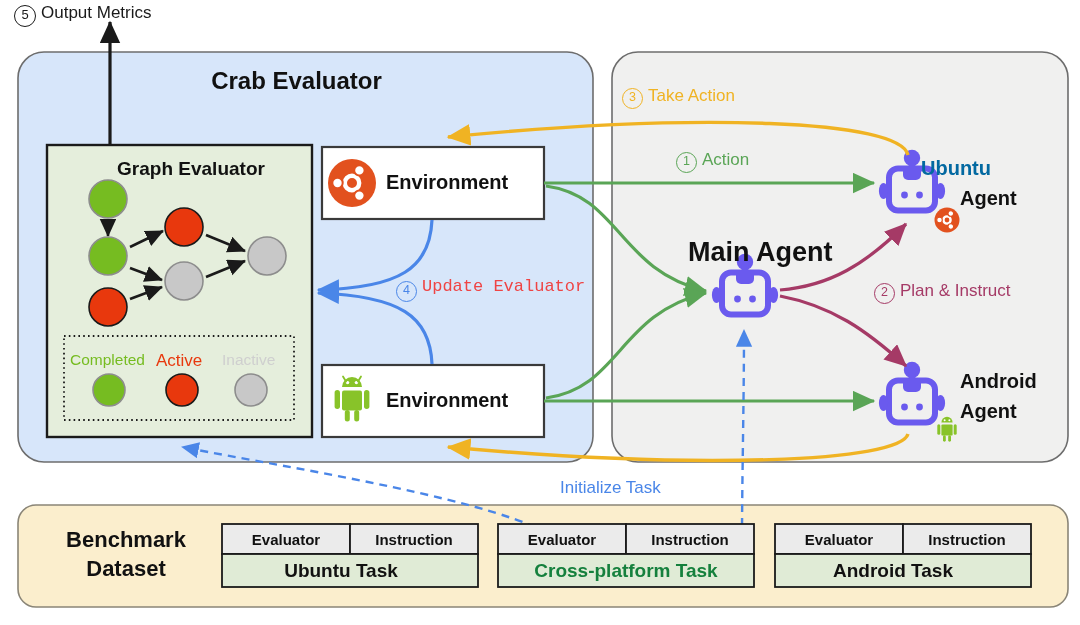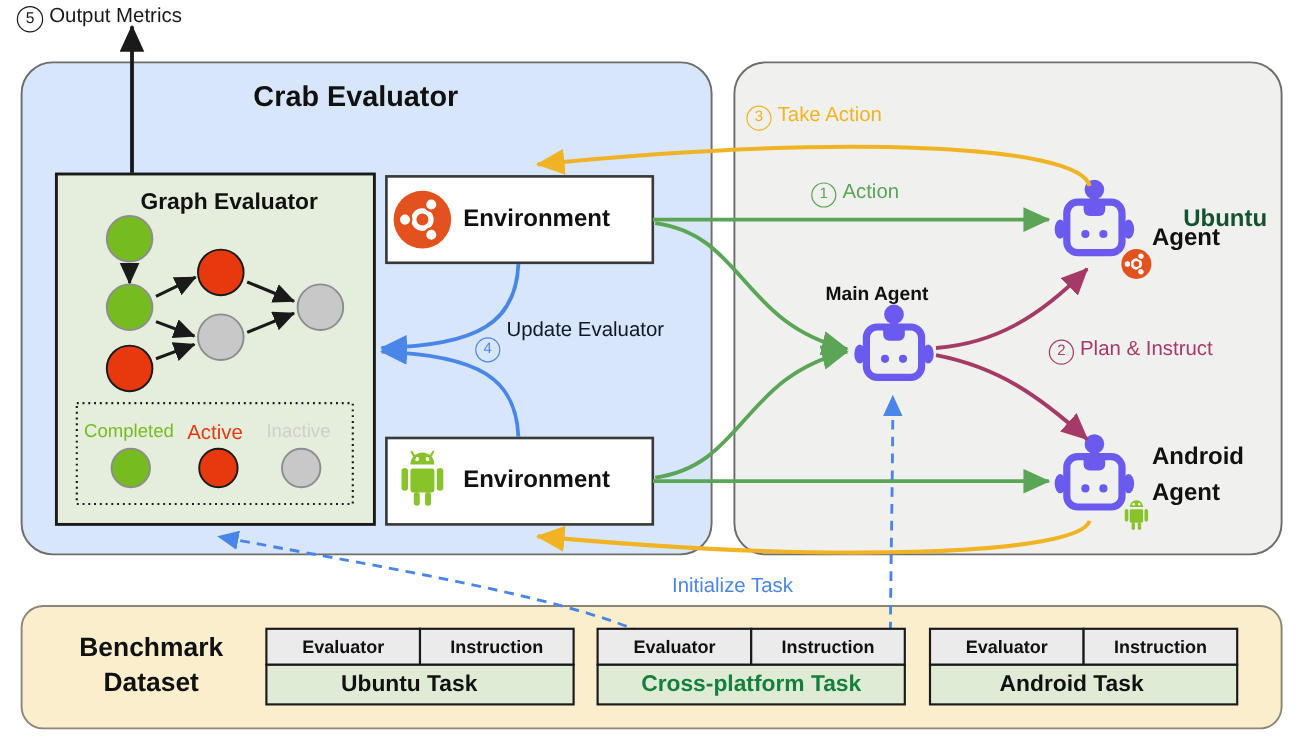--- a/index.html
+++ b/index.html
@@ -196,43 +196,43 @@
 
   <div class="lbl" style="left:47px;top:158px;width:288px;text-align:center;font-size:19px;font-weight:bold;color:#111;">Graph Evaluator</div>
 
   <div class="lbl" style="left:70px;top:351px;font-size:15.5px;color:#76bc21;">Completed</div>
   <div class="lbl" style="left:156px;top:351px;font-size:17px;color:#e8380d;">Active</div>
   <div class="lbl" style="left:222px;top:351px;font-size:15.5px;color:#cfcfcf;">Inactive</div>
 
   <div class="lbl" style="left:386px;top:171px;font-size:20px;font-weight:bold;color:#111;">Environment</div>
   <div class="lbl" style="left:386px;top:389px;font-size:20px;font-weight:bold;color:#111;">Environment</div>
 
-  <div class="lbl" style="left:986px;top:157px;font-size:20px;font-weight:bold;color:#14532d;margin-top:14px;">Ubuntu</div>
+  <div class="lbl" style="left:921px;top:157px;font-size:20px;font-weight:bold;color:#0369a1;">Ubuntu</div>
   <div class="lbl" style="left:960px;top:187px;font-size:20px;font-weight:bold;color:#111;">Agent</div>
 
-  <div class="lbl" style="left:688px;top:237px;font-size:16px;font-weight:bold;color:#111;">Main Agent</div>
+  <div class="lbl" style="left:688px;top:237px;font-size:27px;font-weight:bold;color:#111;">Main Agent</div>
 
   <div class="lbl" style="left:960px;top:370px;font-size:20px;font-weight:bold;color:#111;">Android</div>
   <div class="lbl" style="left:960px;top:400px;font-size:20px;font-weight:bold;color:#111;">Agent</div>
 
   <div class="lbl" style="left:676px;top:152px;width:19px;height:19px;border:1.4px solid #5aa556;border-radius:50%;
               font-size:12.5px;line-height:17px;text-align:center;color:#5aa556;">1</div>
   <div class="lbl" style="left:702px;top:150px;font-size:17px;color:#5aa556;">Action</div>
 
   <div class="lbl" style="left:874px;top:283px;width:19px;height:19px;border:1.4px solid #a53a66;border-radius:50%;
               font-size:12.5px;line-height:17px;text-align:center;color:#a53a66;">2</div>
   <div class="lbl" style="left:900px;top:281px;font-size:17px;color:#a53a66;">Plan &amp; Instruct</div>
 
   <div class="lbl" style="left:622px;top:88px;width:19px;height:19px;border:1.4px solid #f0b323;border-radius:50%;
               font-size:12.5px;line-height:17px;text-align:center;color:#f0b323;">3</div>
   <div class="lbl" style="left:648px;top:86px;font-size:17px;color:#f0b323;">Take Action</div>
 
   <div class="lbl" style="left:396px;top:281px;width:19px;height:19px;border:1.4px solid #4a86e8;border-radius:50%;
               font-size:12.5px;line-height:17px;text-align:center;color:#4a86e8;">4</div>
-  <div class="lbl" style="left:422px;top:265px;font-size:17px;color:#0f172a;">Update Evaluator</div>
+  <div class="lbl" style="left:422px;top:277px;font-size:17px;color:#ef4444;font-family:Liberation Mono, monospace;">Update Evaluator</div>
 
   <div class="lbl" style="left:560px;top:478px;font-size:17px;color:#4a86e8;">Initialize Task</div>
 
   <div class="lbl" style="left:36px;top:556px;width:180px;text-align:center;font-size:22px;font-weight:bold;color:#111;">Dataset</div>
   <div class="lbl" style="left:36px;top:527px;width:180px;text-align:center;font-size:22px;font-weight:bold;color:#111;">Benchmark</div>
 
   <div class="lbl" style="left:222px;top:531px;width:128px;text-align:center;font-size:15px;font-weight:bold;color:#111;">Evaluator</div>
   <div class="lbl" style="left:350px;top:531px;width:128px;text-align:center;font-size:15px;font-weight:bold;color:#111;">Instruction</div>
   <div class="lbl" style="left:222px;top:560px;width:238px;text-align:center;font-size:19px;font-weight:bold;color:#111;">Ubuntu Task</div>
 

